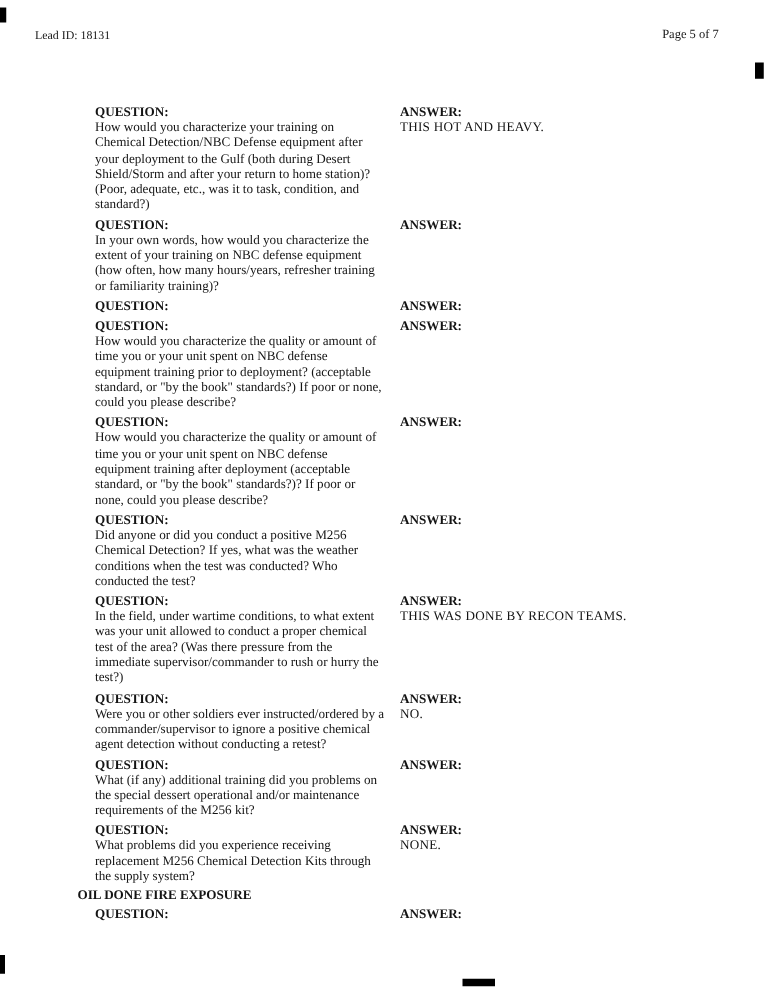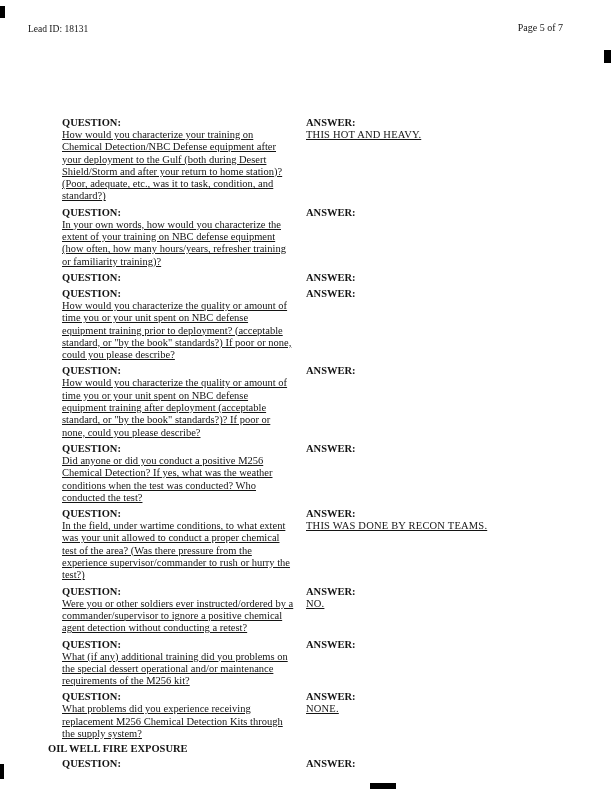--- a/index.html
+++ b/index.html
@@ -18,29 +18,28 @@
   }
   #lead-id {
     position: absolute;
     top: 24px;
     left: 28px;
     font-size: 9.5px;
   }
   #page-num {
     position: absolute;
     top: 22px;
-    right: 48px;
+    right: 36px;
     font-size: 10px;
   }
   #content {
     position: absolute;
     top: 84px;
-    left: 48px;
+    left: 62px;
     right: 28px;
-    margin-top: 32px;
   }
   .section-heading {
     font-weight: bold;
     font-size: 10.5px;
     line-height: 12.4px;
     margin: 2px 0 1px 0;
   }
   .qa-block {
     padding-left: 14px;
     margin-bottom: 3px;
@@ -50,21 +49,20 @@
     grid-template-columns: 244px 1fr;
   }
   .q-label, .a-label {
     font-weight: bold;
     font-size: 10.5px;
     line-height: 13px;
   }
   .q-text, .a-text {
     font-size: 10.5px;
     line-height: 12.3px;
-    text-decoration: underline;
   }
   .q-text {
     padding-right: 12px;
   }
   .a-text {
     letter-spacing: 0.2px;
   }
 </style>
 </head>
 <body>
@@ -142,21 +140,21 @@
       <div class="a-text"></div>
     </div>
   </div>
 
   <div class="qa-block">
     <div class="row">
       <span class="q-label">QUESTION:</span>
       <span class="a-label">ANSWER:</span>
     </div>
     <div class="row">
-      <div class="q-text">In the field, under wartime conditions, to what extent was your unit allowed to conduct a proper chemical test of the area? (Was there pressure from the experience supervisor/commander to rush or hurry the test?)</div>
+      <div class="q-text">In the field, under wartime conditions, to what extent was your unit allowed to conduct a proper chemical test of the area? (Was there pressure from the immediate supervisor/commander to rush or hurry the test?)</div>
       <div class="a-text">THIS WAS DONE BY RECON TEAMS.</div>
     </div>
   </div>
 
   <div class="qa-block">
     <div class="row">
       <span class="q-label">QUESTION:</span>
       <span class="a-label">ANSWER:</span>
     </div>
     <div class="row">
@@ -179,20 +177,20 @@
   <div class="qa-block">
     <div class="row">
       <span class="q-label">QUESTION:</span>
       <span class="a-label">ANSWER:</span>
     </div>
     <div class="row">
       <div class="q-text">What problems did you experience receiving replacement M256 Chemical Detection Kits through the supply system?</div>
       <div class="a-text">NONE.</div>
     </div>
   </div>
-<div class="section-heading">OIL WELL FIRE EXPOSURE</div>
+<div class="section-heading">OIL DONE FIRE EXPOSURE</div>
   <div class="qa-block">
     <div class="row">
       <span class="q-label">QUESTION:</span>
       <span class="a-label">ANSWER:</span>
     </div>
   </div>
 </div>
 
 </body></html>

